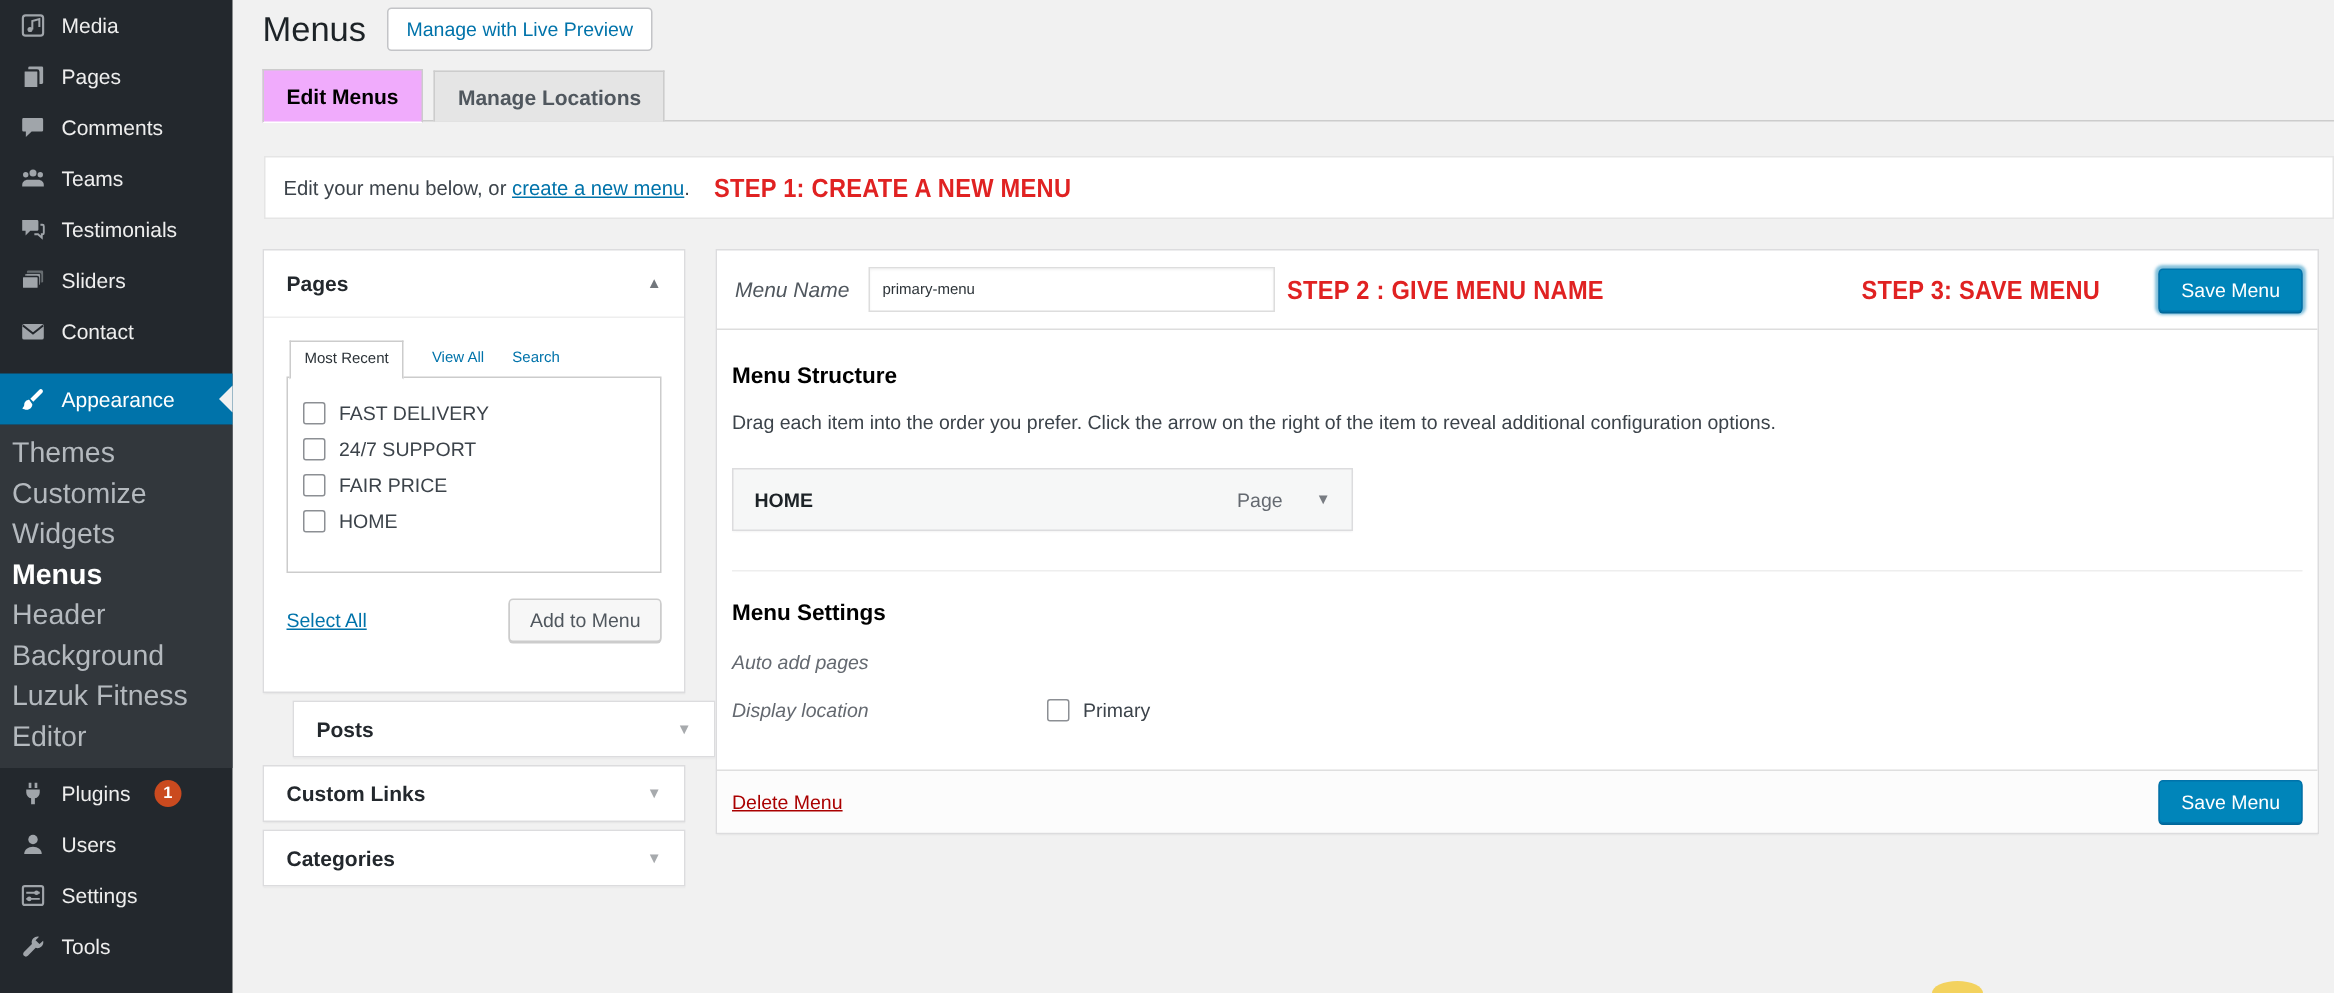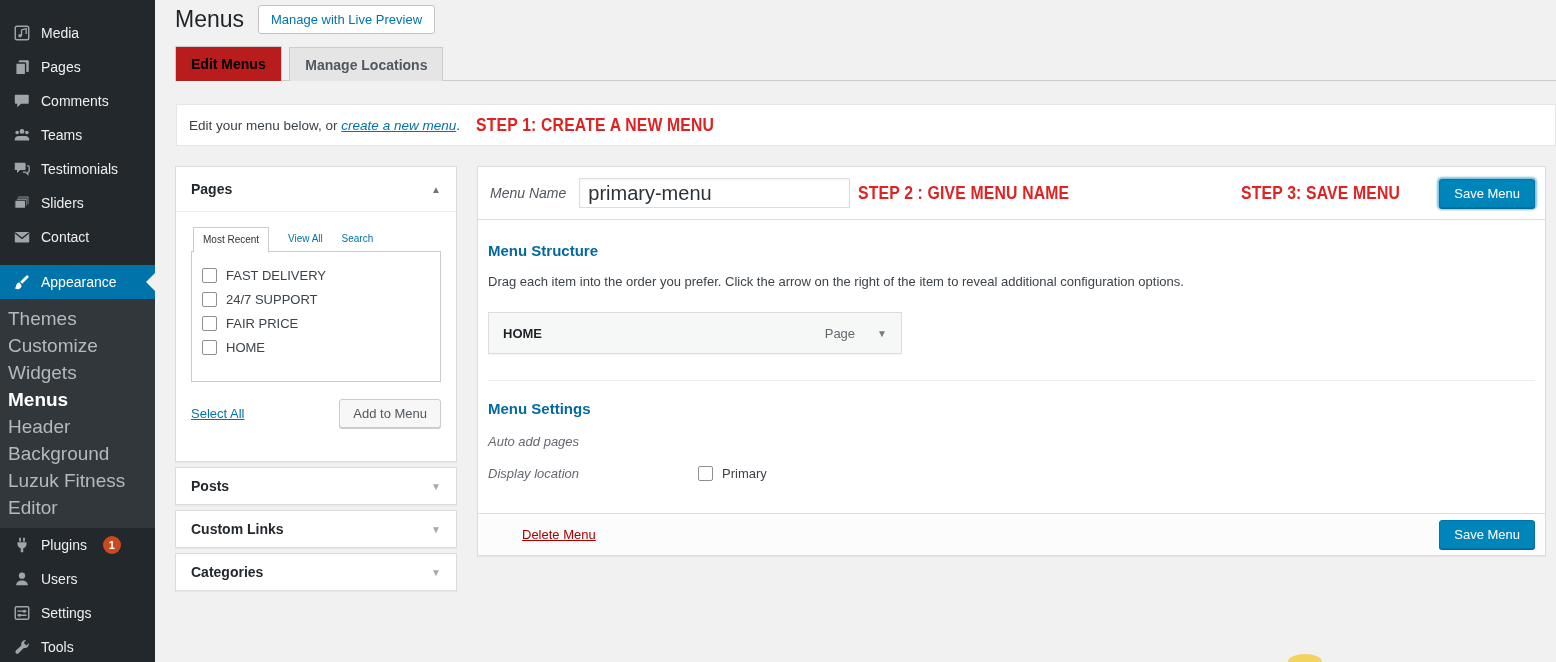--- a/index.html
+++ b/index.html
@@ -18,21 +18,21 @@
     padding-left:12px; color:#eeeeee; font-size:14px; cursor:pointer;
   }
   .sb-item .ico { width:20px; height:20px; color:#a0a5aa; flex:0 0 20px; display:flex; align-items:center; justify-content:center; }
   .sb-item.active { background:#0073aa; color:#fff; position:relative; margin-top:11px; }
   .sb-item.active .ico { color:#fff; }
   .sb-item.active::after {
     content:""; position:absolute; right:0; top:50%; margin-top:-9px;
     border-top:9px solid transparent; border-bottom:9px solid transparent;
     border-right:9px solid #f1f1f1;
   }
-  .sb-top { padding-top:16px; }
+  .sb-top { padding-top:0; }
   .submenu { background:#32373c; padding:7px 0 6px; }
   .submenu-item { display:block; padding:6px 8px 7px 8px; font-size:19px; color:#b4b9be; cursor:pointer; line-height:14px; }
   .submenu-item.current { color:#fff; font-weight:bold; }
   .badge {
     display:inline-block; margin-left:7px; min-width:18px; height:18px; line-height:18px;
     background:#ca4a1f; color:#fff; border-radius:50%; text-align:center;
     font-size:11px; font-weight:bold; padding:0 1px;
   }
 
   
@@ -41,28 +41,28 @@
     position:absolute; left:258px; top:5px; background:#fff; border:1px solid #c3c4c7;
     border-radius:3px; color:#0073aa; font-size:13px; padding:6px 12px; cursor:pointer;
     font-family:inherit;
   }
   .nav-tabs { position:absolute; left:175px; top:45px; right:0; height:36px; border-bottom:1px solid #ccc; }
   .nav-tab {
     display:inline-block; padding:9px 15px 8px; font-size:14px; font-weight:600;
     border:1px solid #ccc; border-bottom:none; background:#e5e5e5; color:#50575e;
     margin:1px 4px 0 0; cursor:pointer; vertical-align:bottom;
   }
-  .nav-tab.active { background:#b91c1c; color:#000; padding-bottom:9px; margin-top:0; position:relative; top:1px; border-bottom:1px solid #fff; }
+  .nav-tab.active { background:#f0abfc; color:#000; padding-bottom:9px; margin-top:0; position:relative; top:1px; border-bottom:1px solid #fff; }
 
   .notice-bar {
     position:absolute; left:176px; top:104px; right:0; height:42px; background:#fff;
     border:1px solid #e5e5e5; display:flex; align-items:center; padding-left:12px;
     font-size:13.5px; color:#3c434a;
   }
-  .notice-bar a { color:#0073aa;font-style:italic; }
+  .notice-bar a { color:#0073aa; }
   .red-note {
     display:inline-block; color:#e02222; font-weight:700; font-size:17.5px;
     transform:scaleX(.9); transform-origin:left center; white-space:nowrap; letter-spacing:.2px;
   }
   .notice-bar .red-note { margin-left:16px; }
 
   
   .panel { position:absolute; background:#fff; border:1px solid #dcdcde; box-shadow:0 1px 1px rgba(0,0,0,.04); }
 
   
@@ -91,59 +91,59 @@
   .pages-foot { margin-top:17px; display:flex; align-items:center; justify-content:space-between; }
   .select-all { color:#0073aa; font-size:13px; }
   .btn-secondary {
     background:#f7f7f7; border:1px solid #ccc; border-radius:3px; color:#50575e;
     font-size:13px; padding:6px 13px; cursor:pointer; box-shadow:0 1px 0 #ccc; font-family:inherit;
   }
 
   
   .accordion { left:175px; width:282px; height:38px; display:flex; align-items:center; justify-content:space-between; padding:0 15px; cursor:pointer; }
   .accordion .p-title { font-size:14px; font-weight:600; color:#23282d; }
-  .acc-posts { top:467px; } .acc-custom { top:510px; } .acc-categories { top:553px; }
+  .acc-posts { top:467px;margin-left:20px; } .acc-custom { top:510px; } .acc-categories { top:553px; }
   .down-arrow { color:#a7aaad; font-size:10px; }
 
   
   .editor-panel { left:477px; top:166px; width:1069px; height:390px; }
   .editor-head { height:53px; border-bottom:1px solid #ddd; display:flex; align-items:center; padding:0 10px; position:relative; }
   .menu-name-label { font-style:italic; color:#50575e; font-size:14px; margin:0 13px 0 2px; }
   .menu-name-input {
     width:271px; height:30px; border:1px solid #ddd; background:#fff; padding:0 8px;
-    font-size:20px; color:#2c3338; font-family:inherit; box-shadow:inset 0 1px 2px rgba(0,0,0,.05);
+    font-size:10px; color:#2c3338; font-family:inherit; box-shadow:inset 0 1px 2px rgba(0,0,0,.05);
   }
   .step2 { position:absolute; left:380px; top:16px; }
   .step3 { position:absolute; left:763px; top:16px; }
   .btn-primary {
     background:#0085ba; border:1px solid #0073aa; border-radius:3px; color:#fff;
     font-size:13px; padding:6px 14px; cursor:pointer; box-shadow:0 1px 0 #006799; font-family:inherit;
   }
   .btn-primary.glow { box-shadow:0 1px 0 #006799, 0 0 2px 2px rgba(30,140,190,.55); margin-left:auto; }
   .editor-body { padding:0 10px; position:relative; }
-  .section-title { font-size:15px; font-weight:700; color:#0369a1; margin-top:22px; }
+  .section-title { font-size:15px; font-weight:700; color:#000000; margin-top:22px; }
   .help-text { font-size:13px; color:#3c434a; margin-top:15px; }
   .menu-item-bar {
     margin-top:23px; width:414px; height:42px; background:#f6f7f7; border:1px solid #dcdcde;
     display:flex; align-items:center; padding:0 14px; cursor:move; box-shadow:0 1px 1px rgba(0,0,0,.03);
   }
   .menu-item-bar .mi-label { font-size:13px; font-weight:600; color:#1d2327; }
   .mi-right { margin-left:auto; display:flex; align-items:center; gap:22px; }
   .mi-type { font-size:13px; color:#646970; }
   .mi-caret { color:#787c82; font-size:10px; cursor:pointer; }
   .divider { border:none; border-top:1px solid #eee; margin-top:26px; }
   .settings-row { display:flex; align-items:center; margin-top:17px; }
   .settings-row .row-label { width:210px; font-style:italic; color:#646970; font-size:13px; }
   .settings-row .row-ctl { display:flex; align-items:center; gap:9px; font-size:13px; color:#3c434a; }
   .editor-foot {
     position:absolute; left:0; right:0; bottom:0; height:42px; background:#fcfcfc;
     border-top:1px solid #dfdfdf; display:flex; align-items:center; justify-content:space-between;
     padding:0 10px;
   }
-  .delete-link { color:#a00; font-size:13px;margin-left:34px; }
+  .delete-link { color:#a00; font-size:13px; }
 
   .yellow-artifact {
     position:absolute; left:1288px; top:654px; width:34px; height:16px;
     background:#f3d25e; border-radius:50%;
   }
 
   a { cursor:pointer; }
 </style>
 </head>
 <body>

